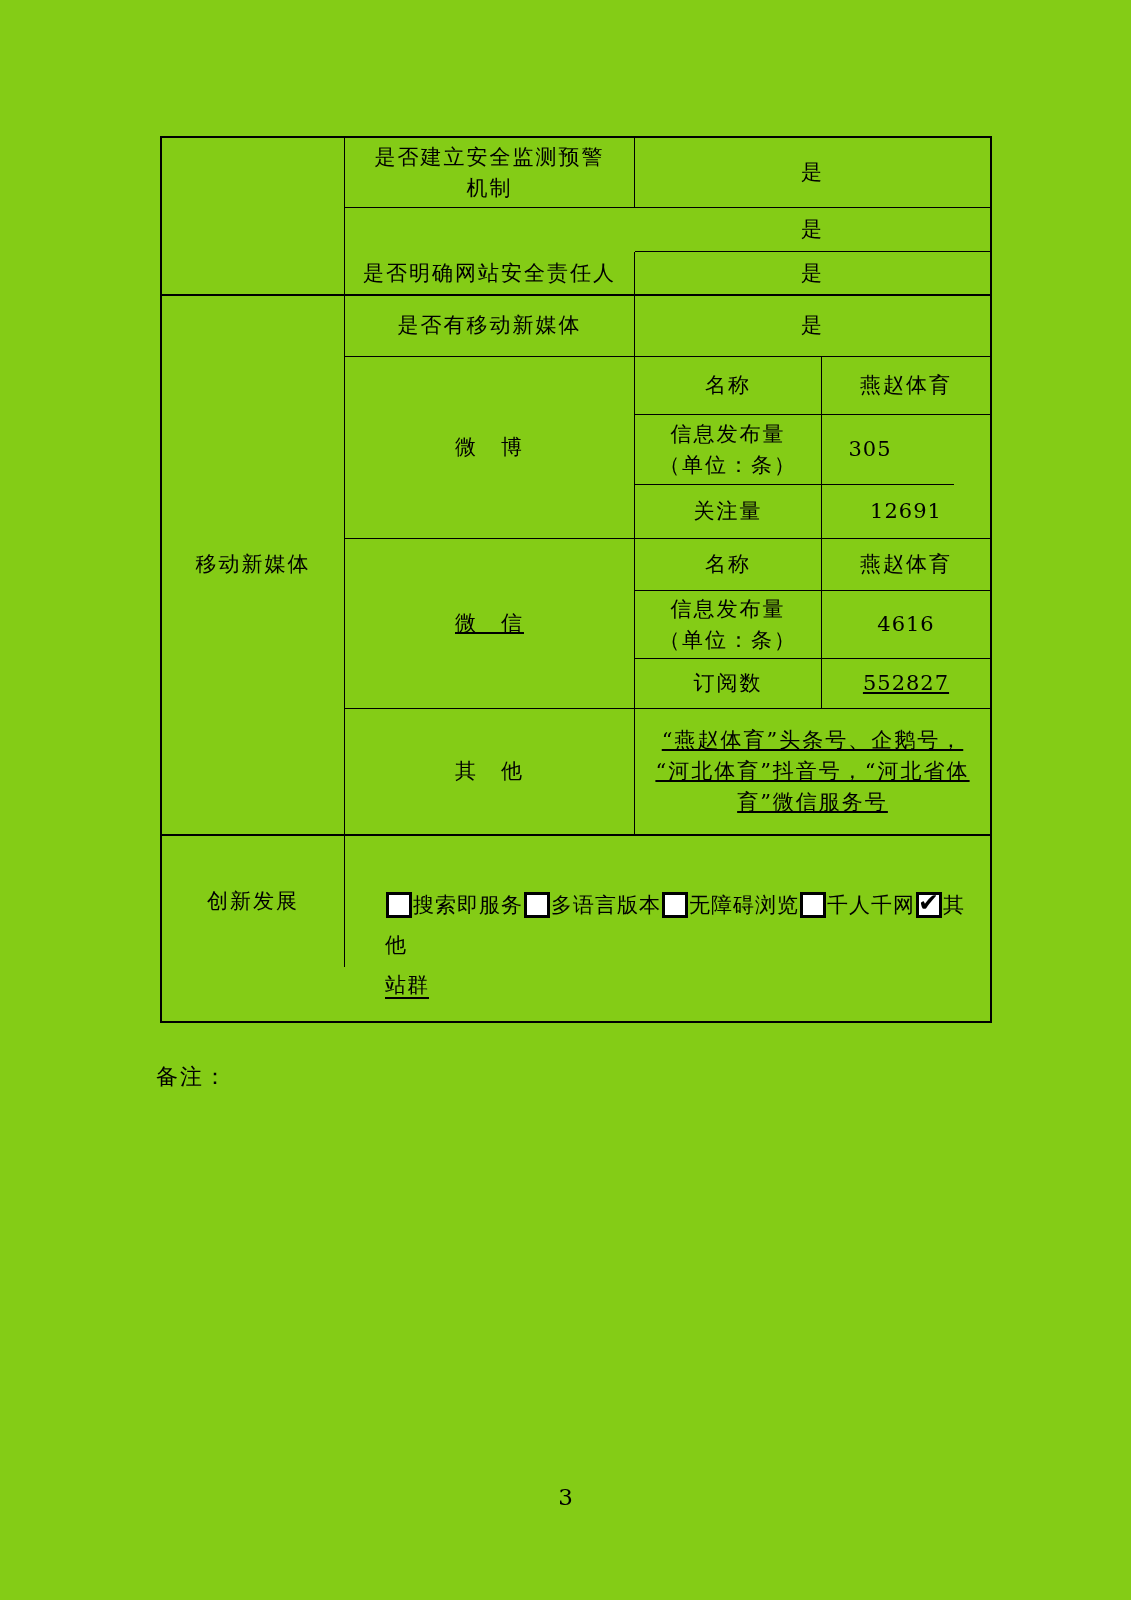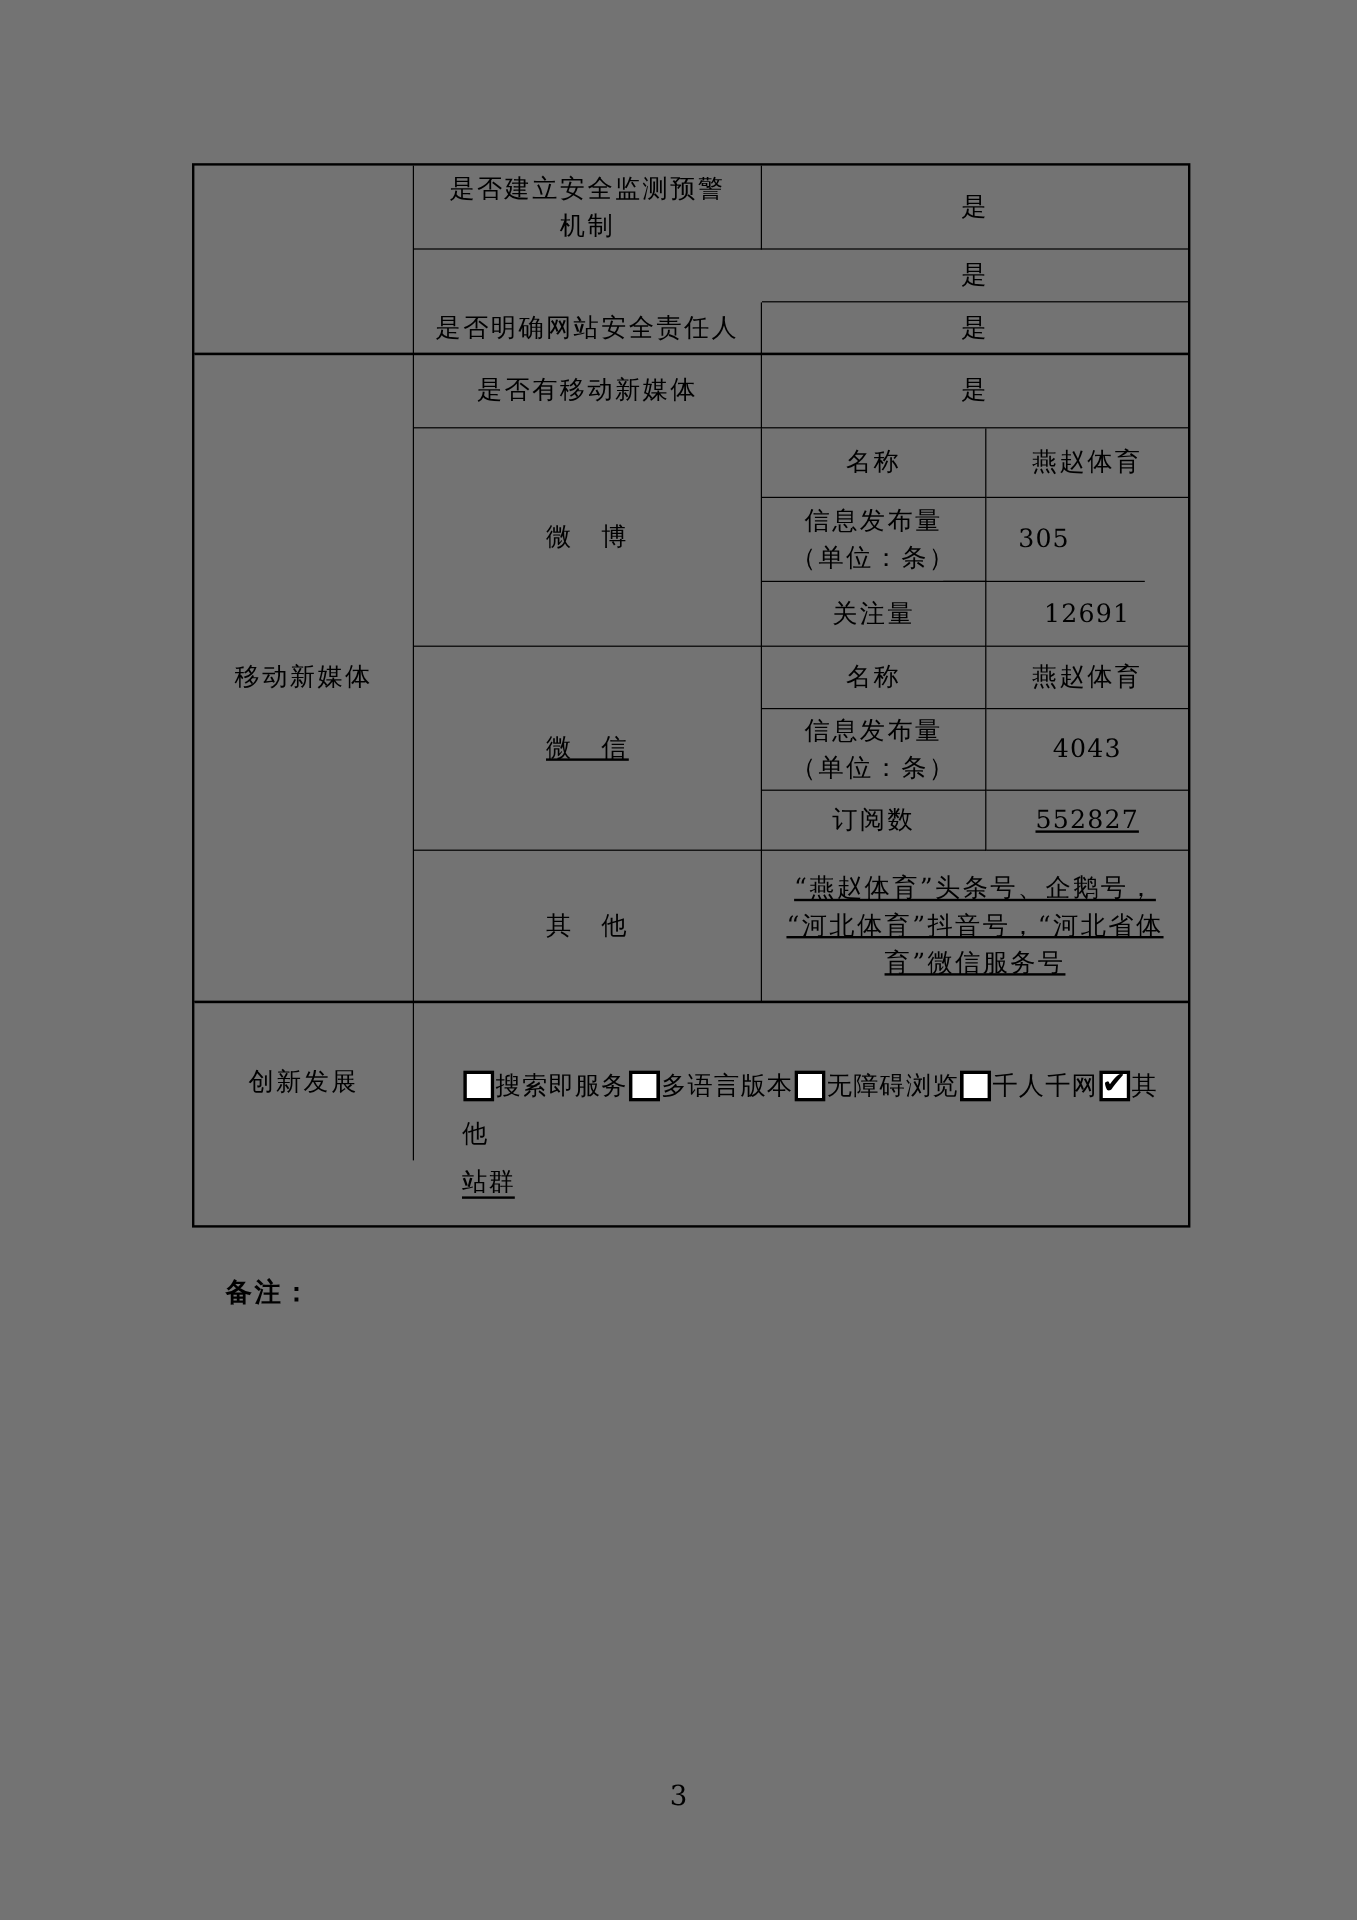--- a/index.html
+++ b/index.html
@@ -1,20 +1,20 @@
 <!DOCTYPE html>
 <html><head>
 <meta charset="utf-8">
 <style>
   html,body{margin:0;padding:0;background:#888;}
   .page{
     position:relative;
     width:1131px;height:1600px;
     margin:0 auto;
-    background:#737373;
+    background:#84cc16;
     font-family:"DejaVu Serif","Liberation Serif",serif;
     color:#000;
   }
   .tbl{
     position:absolute;left:160px;top:136px;
     width:832px;height:887px;
     border:2px solid #000;
     box-sizing:border-box;
   }
   .cell{
@@ -57,21 +57,21 @@
     letter-spacing:0;
   }
   .cb-label{letter-spacing:1px;}
   .fill{
     display:block;
     text-decoration:underline;
     text-underline-offset:5px;
   }
   .remarks{
     position:absolute;left:156px;top:1062px;
-    font-size:22px;font-weight:bold;letter-spacing:2px;margin-left:32px;
+    font-size:22px;font-weight:normal;letter-spacing:2px;
   }
   .pagenum{
     position:absolute;left:0;top:1484px;width:100%;
     text-align:center;font-size:23px;
   }
 </style>
 </head>
 <body>
 
 <div class="page">
@@ -106,21 +106,21 @@
     <div class="cell" style="left:473px;top:347px;width:187px;height:54px;">关注量</div>
     <div class="cell no-r num" style="left:660px;top:347px;width:168px;height:54px;">12691</div>
 
     <div class="cell" style="left:183px;top:401px;width:290px;height:170px;text-decoration:underline;">微　信</div>
 
     <div class="cell" style="left:473px;top:401px;width:187px;height:52px;">名称</div>
     <div class="cell no-r" style="left:660px;top:401px;width:168px;height:52px;">燕赵体育</div>
 
     <div class="cell pre" style="left:473px;top:453px;width:187px;height:68px;">信息发布量
 （单位：条）</div>
-    <div class="cell no-r num" style="left:660px;top:453px;width:168px;height:68px;">4043</div>
+    <div class="cell no-r num" style="left:660px;top:453px;width:168px;height:68px;">4616</div>
 
     <div class="cell" style="left:473px;top:521px;width:187px;height:50px;">订阅数</div>
     <div class="cell no-r num" style="left:660px;top:521px;width:168px;height:50px;text-decoration:underline;">552827</div>
 
     <div class="cell" style="left:183px;top:571px;width:290px;height:126px;">其　他</div>
     <div class="cell no-r pre" style="left:473px;top:571px;width:355px;height:126px;text-decoration:underline;">“燕赵体育”头条号、企鹅号，
 “河北体育”抖音号，“河北省体
 育”微信服务号</div>
 
     <div class="cell no-b" style="left:0;top:697px;width:183px;height:132px;">创新发展</div>

